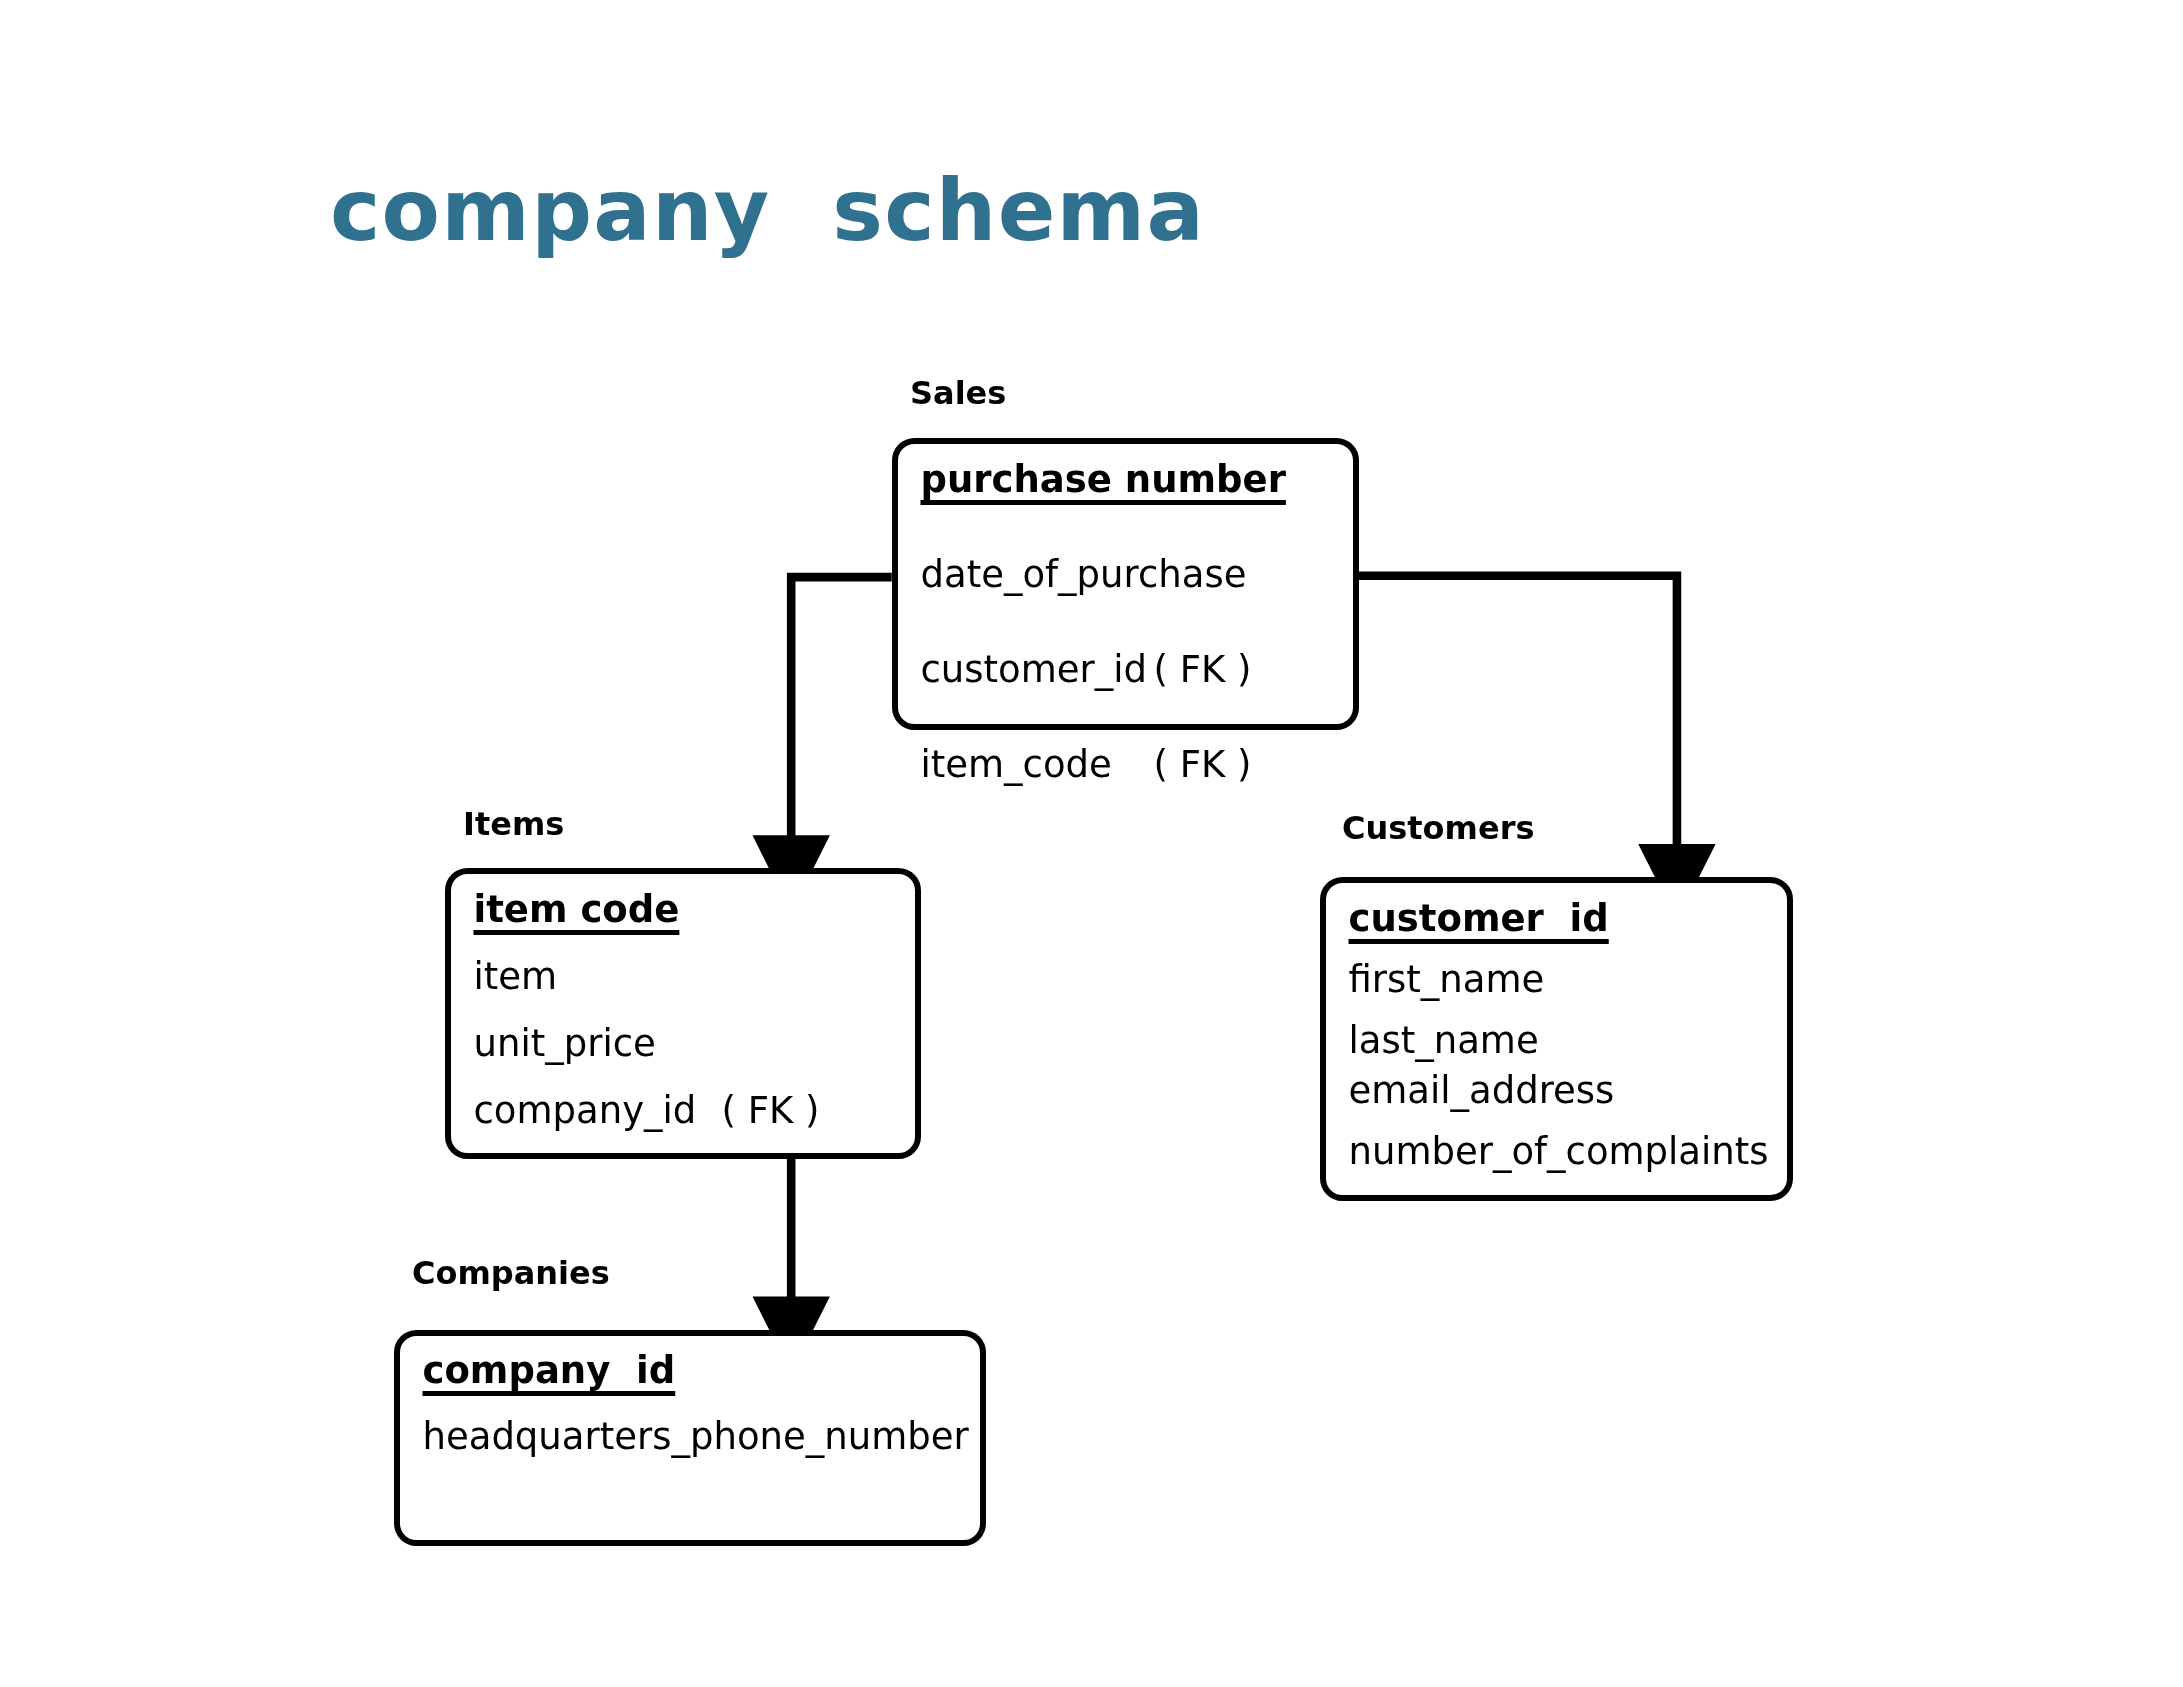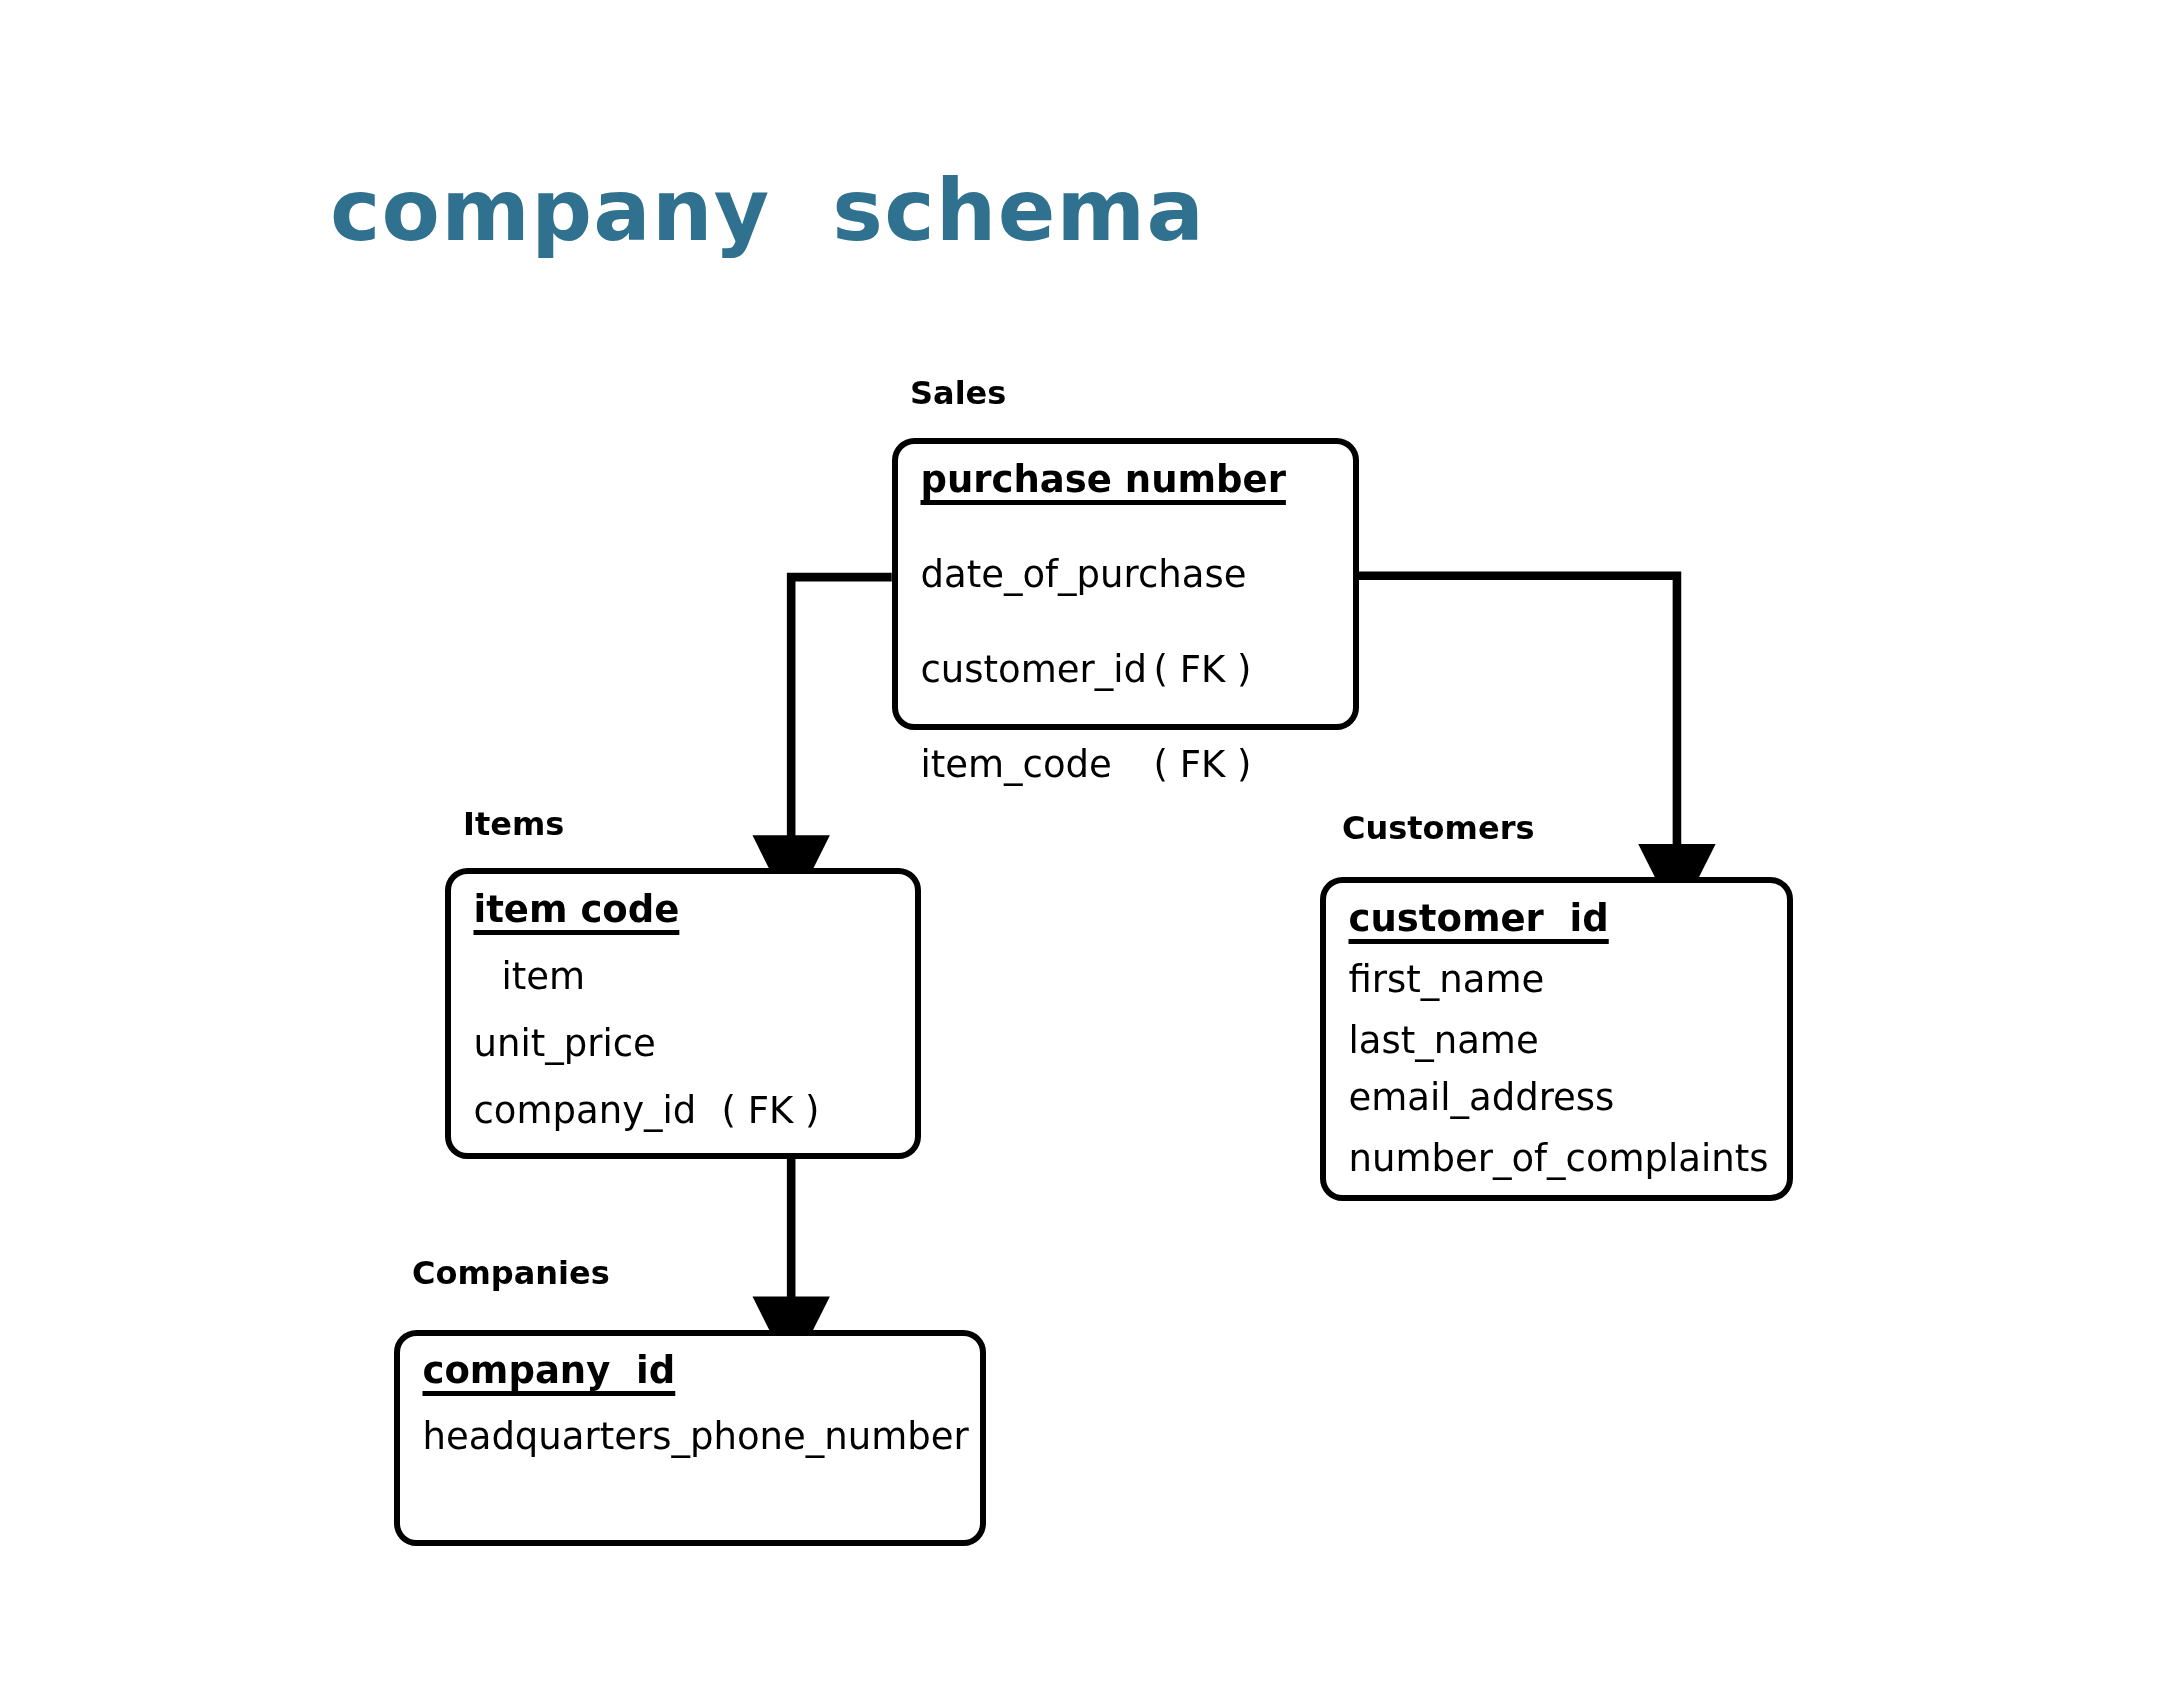--- a/index.html
+++ b/index.html
@@ -141,21 +141,21 @@
     </div>
   </div>
 
   <div class="entity">
     <div class="entity-title" style="left:463px; top:808px;">Items</div>
     <div class="entity-box" style="left:445px; top:868px; width:476px; height:291px;">
       <div class="field-list" style="padding-top:17px;">
         <div class="field-row pk" style="margin-bottom:30px;">
           <span class="field-name">item code</span>
         </div>
-        <div class="field-row" style="margin-bottom:30px;margin-left:28px;">
+        <div class="field-row" style="margin-bottom:30px;">
           <span class="field-name">item</span>
         </div>
         <div class="field-row" style="margin-bottom:30px;">
           <span class="field-name">unit_price</span>
         </div>
         <div class="field-row">
           <span class="field-name" style="width:248px;">company_id</span>
           <span class="field-fk">( FK )</span>
         </div>
       </div>
@@ -165,21 +165,21 @@
   <div class="entity">
     <div class="entity-title" style="left:1342px; top:812px;">Customers</div>
     <div class="entity-box" style="left:1320px; top:877px; width:473px; height:324px;">
       <div class="field-list" style="padding-top:17px;">
         <div class="field-row pk" style="margin-bottom:24px;">
           <span class="field-name">customer  id</span>
         </div>
         <div class="field-row" style="margin-bottom:24px;text-align:right;">
           <span class="field-name">first_name</span>
         </div>
-        <div class="field-row" style="margin-bottom:20px;align-items:center;">
+        <div class="field-row" style="margin-bottom:13px;align-items:center;">
           <span class="field-name">last_name</span>
         </div>
         <div class="field-row" style="margin-bottom:24px;">
           <span class="field-name">email_address</span>
         </div>
         <div class="field-row">
           <span class="field-name">number_of_complaints</span>
         </div>
       </div>
     </div>

